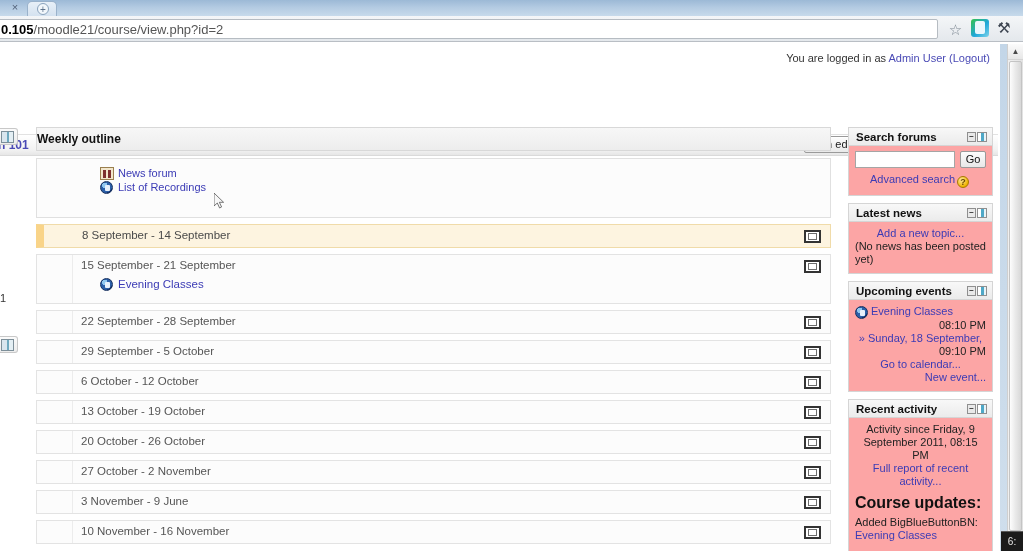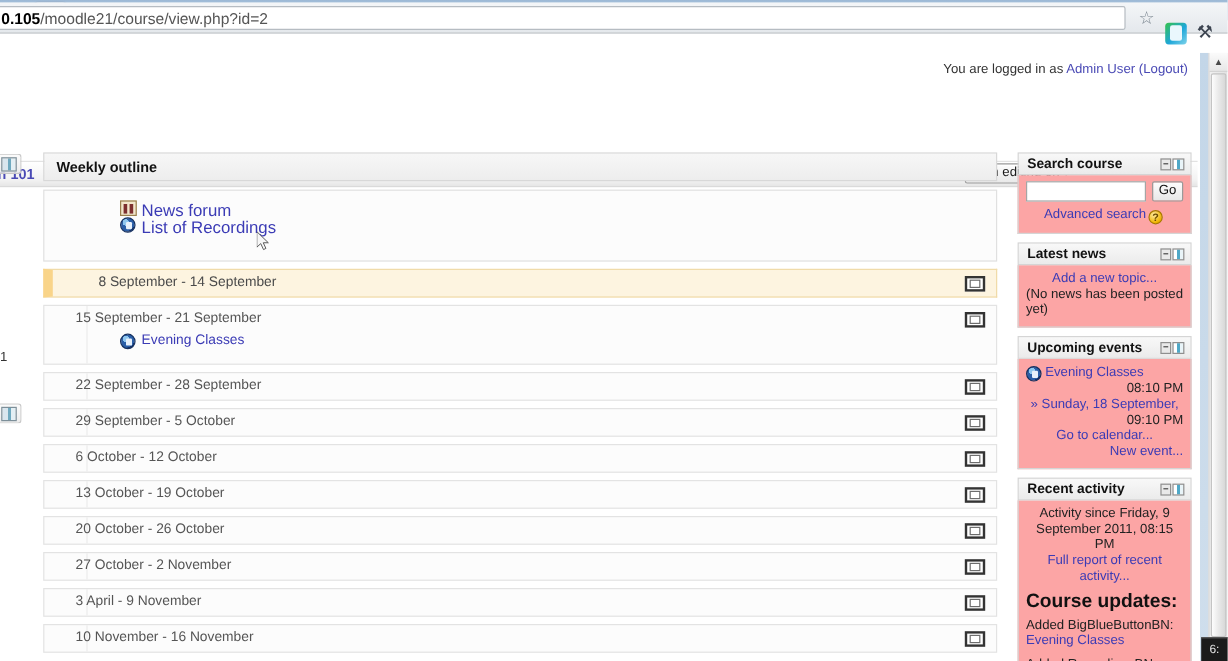--- a/index.html
+++ b/index.html
@@ -30,21 +30,21 @@
     border: 1px solid #9ab2cb; border-bottom: none;
     border-radius: 5px 5px 0 0;
   }
   .tab-new .plus {
     position: absolute; left: 9px; top: 1px; width: 12px; height: 12px;
     border: 1px solid #8aa3bd; border-radius: 50%;
     color: #5c728c; font-size: 10px; line-height: 11px; text-align: center;
     background: #f2f7fb;
   }
   .toolbar {
-    position: absolute; left: 0; top: 2px; width: 1023px; height: 26px;
+    position: absolute; left: 0; top: 16px; width: 1023px; height: 26px;
     background: linear-gradient(to bottom, #f4f6f8 0%, #e4e8ec 100%);
     border-bottom: 1px solid #b9bec4;
   }
   .omnibox {
     position: absolute; left: -4px; top: 3px; width: 942px; height: 20px;
     background: #ffffff; border: 1px solid #b6bcc2; border-radius: 2px;
   }
   .omnibox .url {
     position: absolute; left: 4px; top: 2px;
     font-size: 13px; color: #202020; white-space: nowrap;
@@ -145,35 +145,35 @@
 
   
   .content {
     position: absolute; left: 36px; top: 83px; width: 795px;
   }
   .section-head {
     width: 795px; height: 24px;
     background: linear-gradient(to bottom, #f7f7f7, #ededed);
     border: 1px solid #d8d8d8;
     font-size: 12px; font-weight: bold; color: #111;
-    line-height: 23px; padding-left: 10px;
+    line-height: 23px; padding-left: 0;
   }
   .topic-zero {
     width: 795px; min-height: 60px; margin-top: 7px;
     background: #fcfcfc; border: 1px solid #e0e0e0;
     padding: 8px 0 10px 0;
   }
   .activity {
     position: relative; height: 14px; margin-left: 63px; margin-bottom: 0px;
     padding-top: 0px;
   }
   .activity + .activity { margin-top: 0px; }
   .activity .alabel {
     position: absolute; left: 18px; top: 0;
-    font-size: 14px; color: #3b3bb5; white-space: nowrap;
+    font-size: 11px; color: #3b3bb5; white-space: nowrap;
   }
   .ico-forum {
     position: absolute; left: 0; top: 0; width: 14px; height: 13px;
     background: #f2e6cc; border: 1px solid #9a7f4e;
   }
   .ico-forum::before {
     content: ""; position: absolute; left: 2px; top: 2px; width: 3px; height: 8px;
     background: #7d2f2f; box-shadow: 5px 0 0 #7d2f2f;
   }
   .ico-bbb {
@@ -191,21 +191,21 @@
     position: relative; width: 795px; height: 24px; margin-top: 6px;
     background: #fcfcfc; border: 1px solid #e3e3e3;
   }
   .week.tall { height: 50px; }
   .week.current {
     background: #fdf4e0;
     border-color: #f0dba9;
     border-left: 8px solid #f9d489;
   }
   .week .wlabel {
-    position: absolute; left: 26px; top: 4px;
+    position: absolute; left: 44px; top: 4px;
     font-size: 11.5px; color: #555;
   }
   .week.current .wlabel { left: 38px; color: #4a4a4a; }
   .week .sidebar-strip {
     position: absolute; left: 0; top: 0; width: 36px; height: 100%;
     border-right: 1px solid #ececec;
   }
   .week .sub-activity {
     position: absolute; left: 63px; top: 23px; height: 14px;
   }
@@ -420,39 +420,39 @@
       </div>
       <div class="week">
         <div class="sidebar-strip"></div>
         <div class="wlabel">27 October - 2 November</div>
         <div class="hl-box">
             <i></i>
           </div>
       </div>
       <div class="week">
         <div class="sidebar-strip"></div>
-        <div class="wlabel">3 April - 9 November</div>
+        <div class="wlabel">3 November - 9 June</div>
         <div class="hl-box">
             <i></i>
           </div>
       </div>
       <div class="week">
         <div class="sidebar-strip"></div>
         <div class="wlabel">10 November - 16 November</div>
         <div class="hl-box">
             <i></i>
           </div>
       </div>
     </div>
 
     <div class="blocks">
 
       <div class="block">
         <div class="block-head">
-          <span>Search course</span>
+          <span>Search forums</span>
           <span class="block-ctrls">
             <span class="minus">−</span>
             <span class="dockb"></span>
           </span>
         </div>
         <div class="block-body">
           <div class="searchrow">
             <input type="text" placeholder="" style="">
             <span class="gobtn">Go</span>
           </div>

